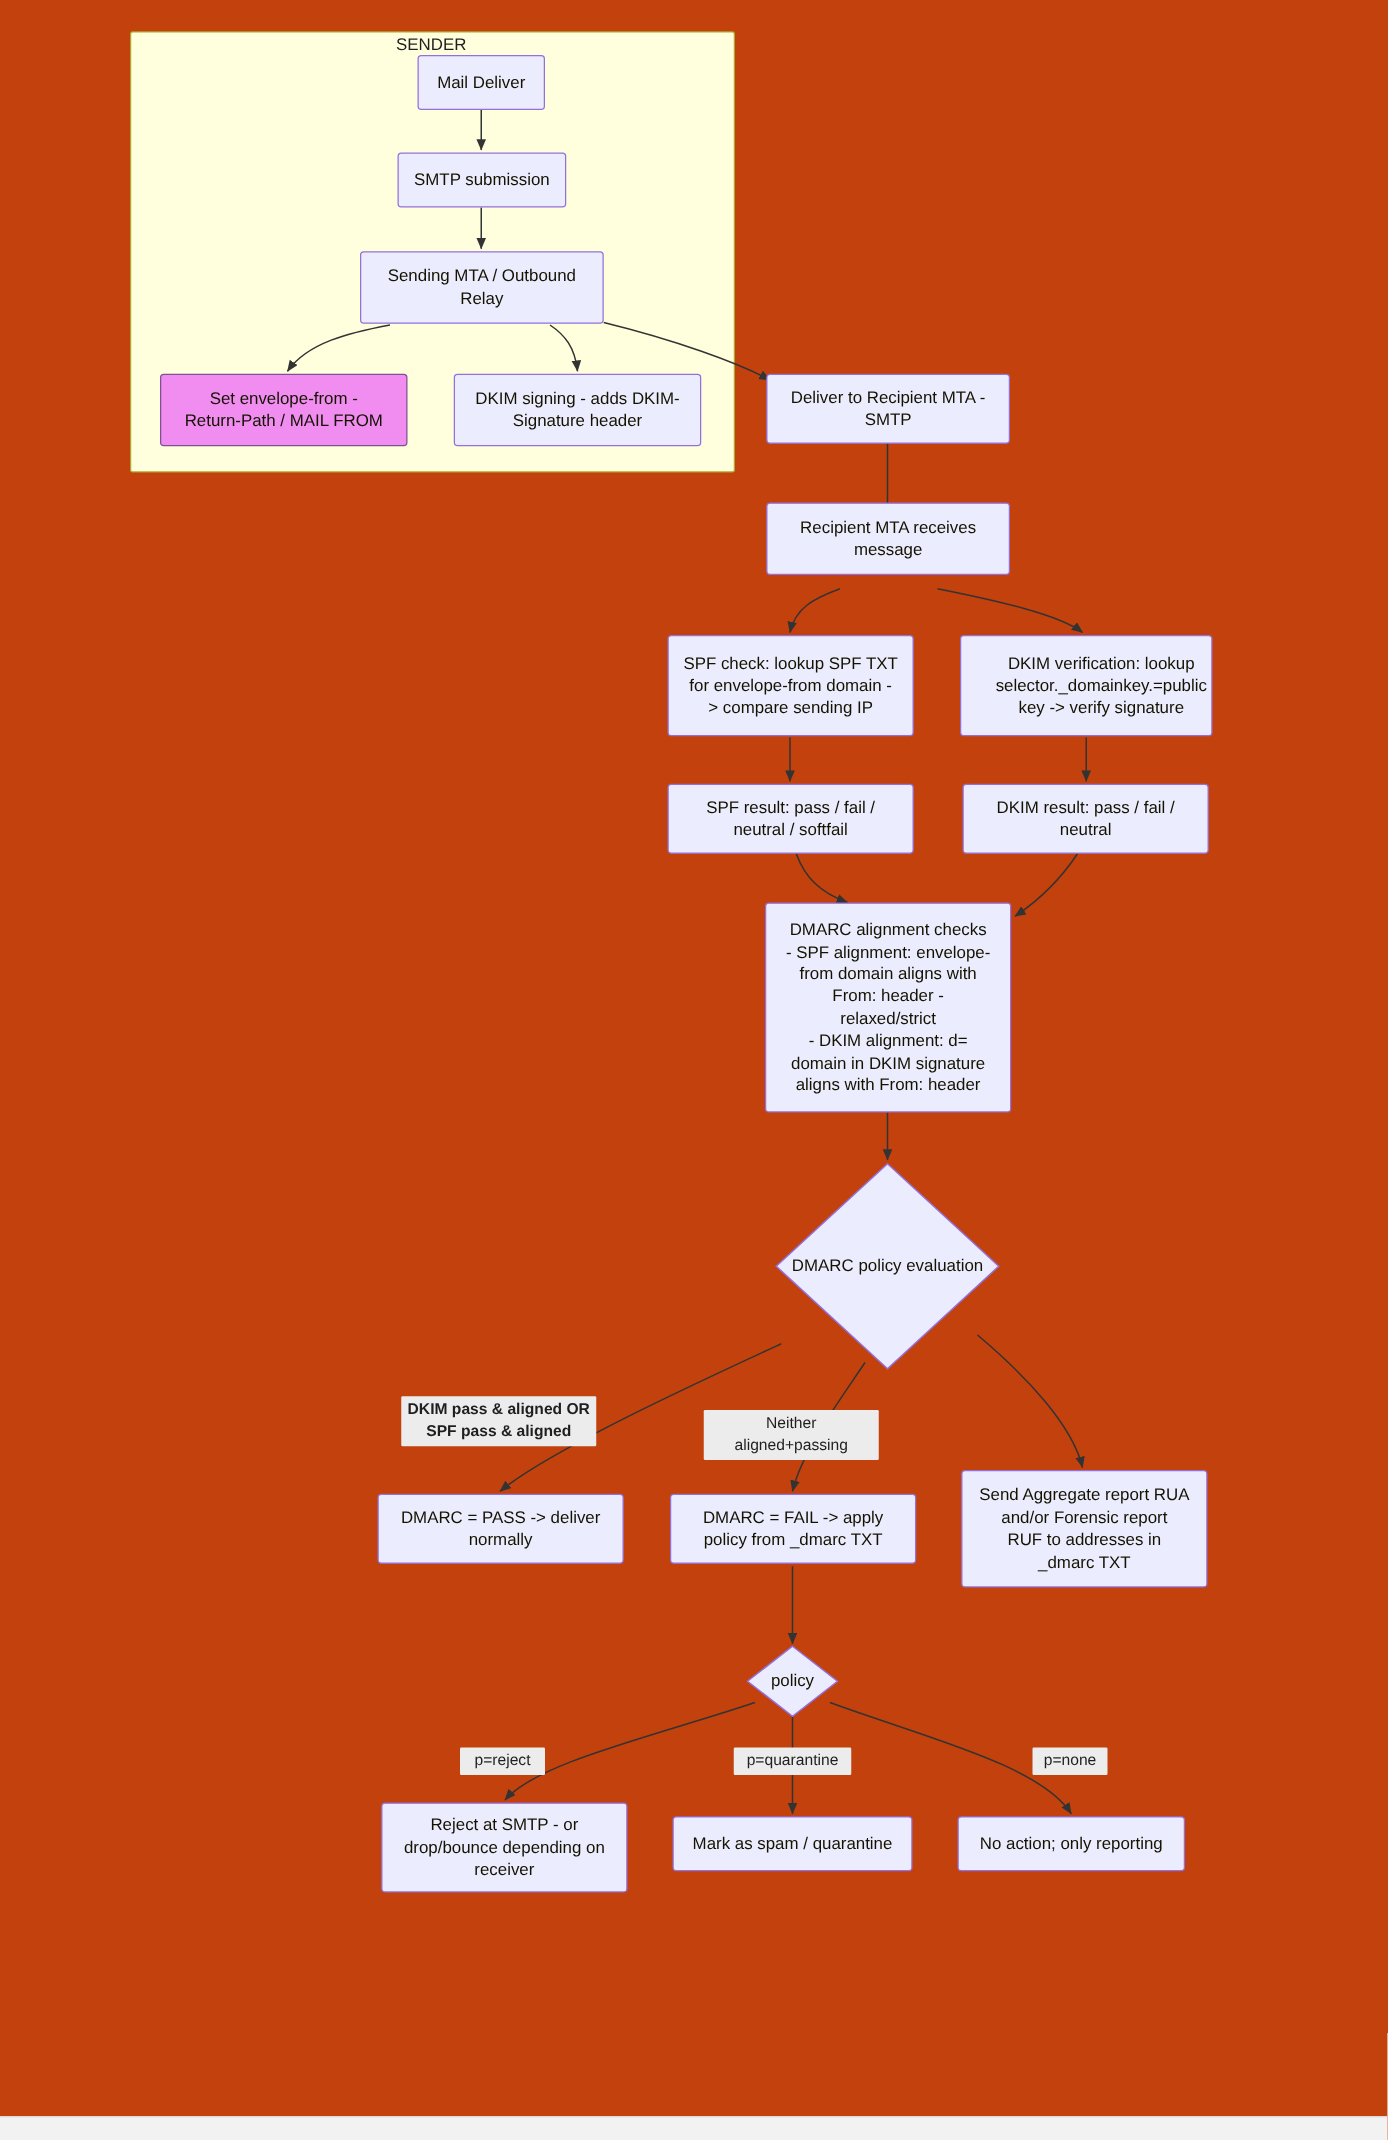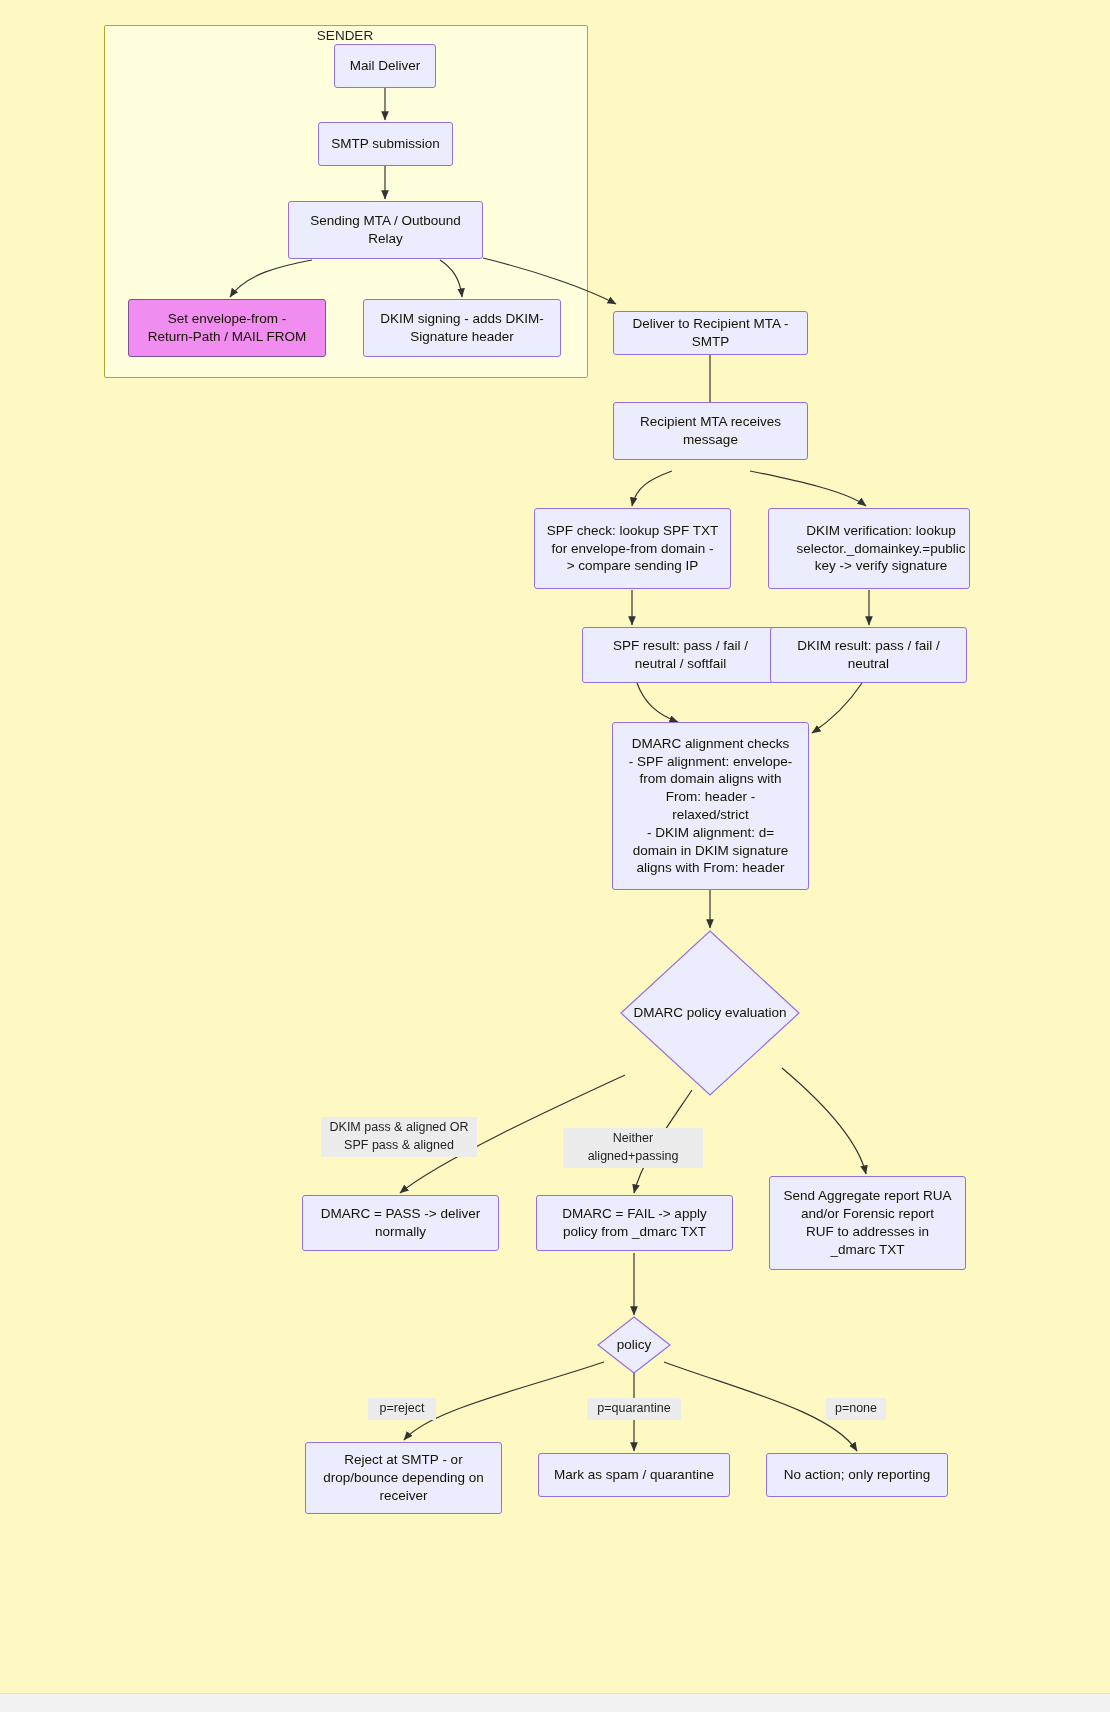--- a/index.html
+++ b/index.html
@@ -7,21 +7,21 @@
     padding: 0;
     background: #ffffff;
   }
   body {
     font-family: "Liberation Sans", sans-serif;
   }
   #canvas {
     position: relative;
     width: 1110px;
     height: 1712px;
-    background: #fef9c3;
+    background: #c2410c;
     overflow: hidden;
   }
   #edges {
     position: absolute;
     left: 0;
     top: 0;
     width: 1110px;
     height: 1712px;
     pointer-events: none;
   }
@@ -168,35 +168,35 @@
 
   <div class="node" style="left:288px; top:201px; width:195px; height:58px;">Sending MTA / Outbound
 Relay</div>
 
   <div class="node highlight" style="left:128px; top:299px; width:198px; height:58px;">Set envelope-from -
 Return-Path / MAIL FROM</div>
 
   <div class="node" style="left:363px; top:299px; width:198px; height:58px;">DKIM signing - adds DKIM-
 Signature header</div>
 
-  <div class="node" style="left:613px; top:299px; width:195px; height:44px;margin-top:12px;">Deliver to Recipient MTA -
+  <div class="node" style="left:613px; top:299px; width:195px; height:56px;">Deliver to Recipient MTA -
 SMTP</div>
 
   <div class="node" style="left:613px; top:402px; width:195px; height:58px;">Recipient MTA receives
 message</div>
 
   <div class="node" style="left:534px; top:508px; width:197px; height:81px;">SPF check: lookup SPF TXT
 for envelope-from domain -
 &gt; compare sending IP</div>
 
   <div class="node" style="left:768px; top:508px; width:202px; height:81px;padding-left:32px;">DKIM verification: lookup
 selector._domainkey.=public
 key -&gt; verify signature</div>
 
-  <div class="node" style="left:534px; top:627px; width:197px; height:56px;margin-left:48px;">SPF result: pass / fail /
+  <div class="node" style="left:534px; top:627px; width:197px; height:56px;">SPF result: pass / fail /
 neutral / softfail</div>
 
   <div class="node" style="left:770px; top:627px; width:197px; height:56px;">DKIM result: pass / fail /
 neutral</div>
 
   <div class="node" style="left:612px; top:722px; width:197px; height:168px;">DMARC alignment checks
 - SPF alignment: envelope-
 from domain aligns with
 From: header -
 relaxed/strict
@@ -230,21 +230,21 @@
   </div>
 
   <div class="node" style="left:305px; top:1442px; width:197px; height:72px;">Reject at SMTP - or
 drop/bounce depending on
 receiver</div>
 
   <div class="node" style="left:538px; top:1453px; width:192px; height:44px;">Mark as spam / quarantine</div>
 
   <div class="node" style="left:766px; top:1453px; width:182px; height:44px;">No action; only reporting</div>
 
-  <div class="edge-label" style="left:399px; top:1117px; width:148px;">DKIM pass &amp; aligned OR
+  <div class="edge-label" style="left:399px; top:1117px; width:148px;font-weight:bold;">DKIM pass &amp; aligned OR
 SPF pass &amp; aligned</div>
 
   <div class="edge-label" style="left:633px; top:1128px; width:132px;">Neither aligned+passing</div>
 
   <div class="edge-label" style="left:402px; top:1398px; width:60px;">p=reject</div>
 
   <div class="edge-label" style="left:634px; top:1398px; width:86px;">p=quarantine</div>
 
   <div class="edge-label" style="left:856px; top:1398px; width:52px;">p=none</div>
 

